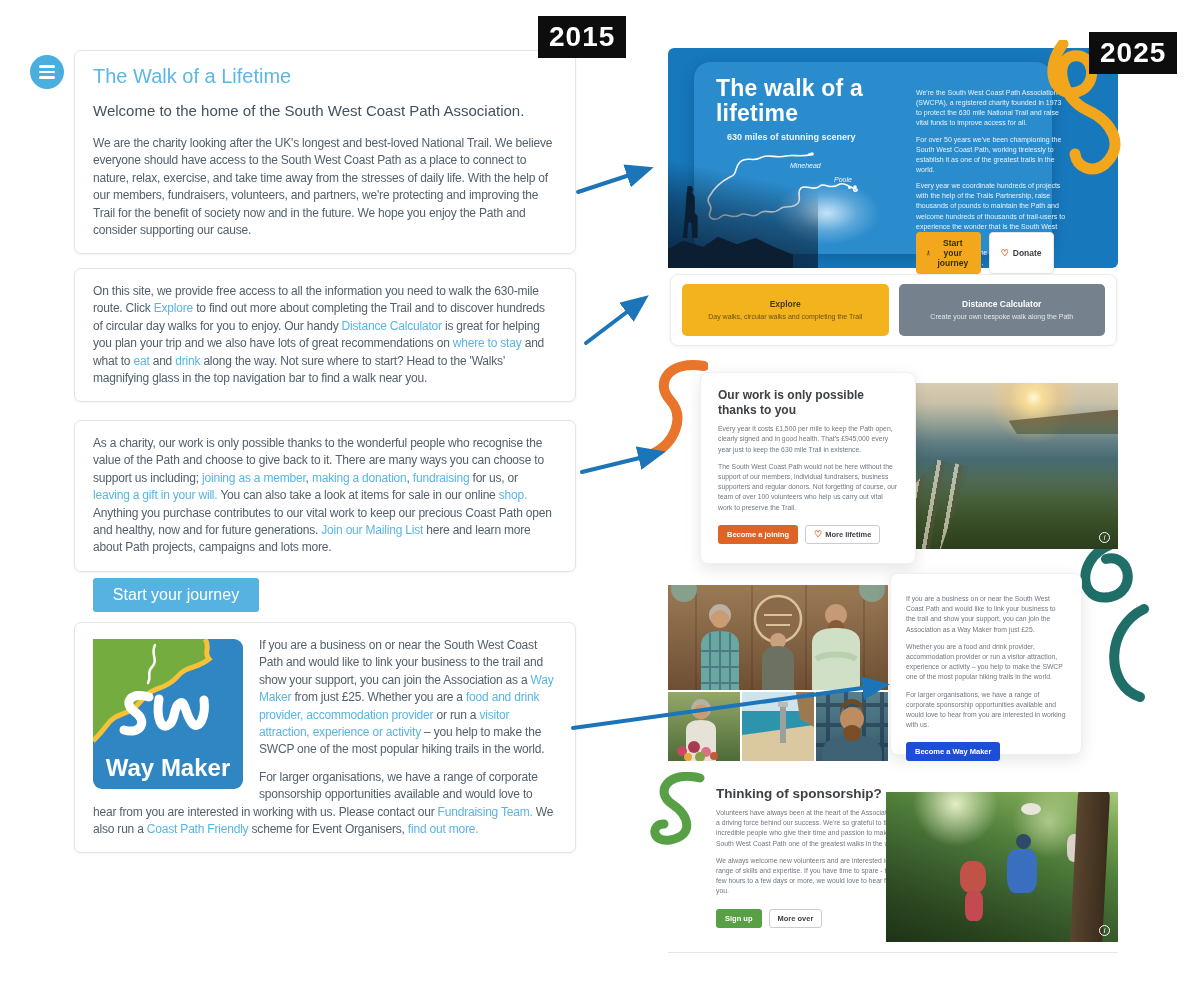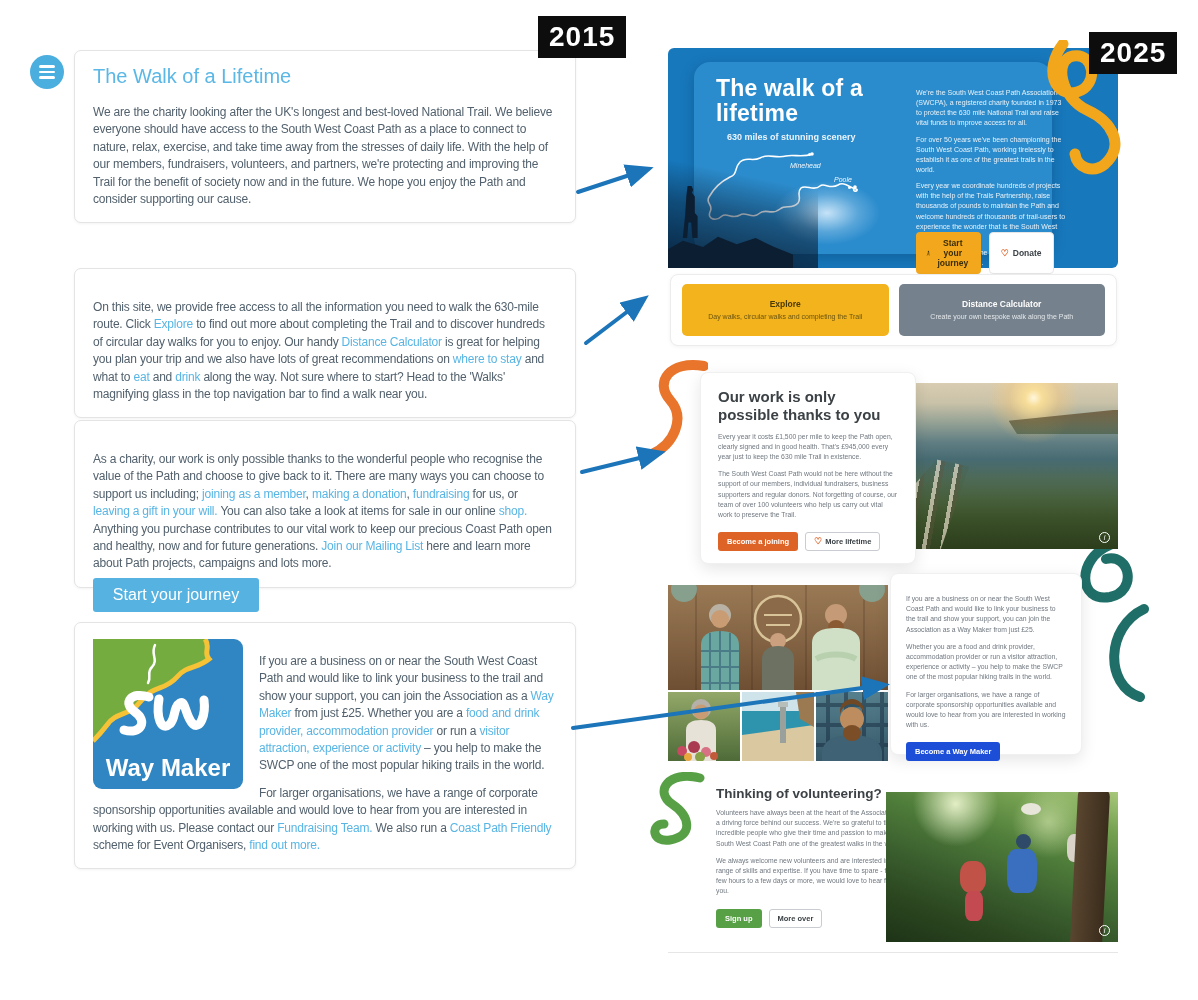--- a/index.html
+++ b/index.html
@@ -21,21 +21,21 @@
   .card15 { position:absolute; left:74px; width:502px; background:#fff; border:1px solid #e4e4e4;
     border-radius:7px; box-shadow:0 1px 3px rgba(0,0,0,.05); padding:14px 18px; }
   #card-intro   { top:50px;  }
   #card-site    { top:268px; }
   #card-charity { top:420px; }
   #card-waymaker{ top:622px; }
 
   .c15-title { color:#5bb7e6; font-size:20px; font-weight:normal; }
   .c15-sub   { color:#44525e; font-size:15px; margin-top:14px; }
   .c15-body  { color:#52616d; font-size:12px; letter-spacing:-0.2px; line-height:1.45; margin-top:16px; }
-  .c15-body-only { margin-top:16px; }
+  .c15-body-only { margin-top:0; }
   .lnk { color:#58b5e4; cursor:pointer; }
 
   .start-btn-2015 { position:absolute; left:93px; top:578px; width:166px; height:34px; background:#55b2e1;
     color:#fff; font-size:16px; border:none; border-radius:3px; display:flex; align-items:center; justify-content:center; cursor:pointer; }
 
   #card-waymaker .logo-wrap { float:left; width:150px; height:150px; margin:2px 16px 6px 0; }
   #card-waymaker p + p { margin-top:10px; }
 
   
   .hero { position:absolute; left:668px; top:48px; width:450px; height:220px; background:#1778bc; border-radius:6px; }
@@ -77,21 +77,21 @@
   .tile { flex:1; border-radius:5px; padding:8px 9px; text-align:center; display:flex; flex-direction:column;
     justify-content:center; cursor:pointer; }
   .tile h3 { font-size:8.5px; font-weight:bold; }
   .tile p  { font-size:7px; line-height:1.35; margin-top:3px; }
   .tile-yellow { background:#f2b31d; } .tile-yellow h3 { color:#4c3a05; } .tile-yellow p { color:#6b5410; }
   .tile-gray   { background:#75818c; } .tile-gray h3, .tile-teal h3 { color:#fff; } .tile-gray p { color:#e3e7ea; }
   .tile-teal   { background:#1d7a70; } .tile-teal p { color:#d6e9e6; }
 
   .panel-card { position:absolute; background:#fff; border:1px solid #f0f0f0; border-radius:8px;
     box-shadow:0 5px 16px rgba(0,0,0,.10); }
-  .panel-card h2 { font-size:15px; color:#3b4145; line-height:1.22; font-weight:bold; }
+  .panel-card h2 { font-size:12px; color:#3b4145; line-height:1.22; font-weight:bold; }
   .panel-card p, .vol-text p { font-size:6.8px; color:#707880; line-height:1.5; margin-top:7px; }
   .btn-row { display:flex; gap:7px; margin-top:12px; }
   .btn-solid { border:none; color:#fff; font-size:7.5px; font-weight:bold; padding:5px 9px; border-radius:3px;
     display:flex; align-items:center; gap:3px; cursor:pointer; }
   .btn-outline { background:#fff; border:1px solid #c9ccd0; color:#3b4145; font-size:7.5px; font-weight:bold;
     padding:4px 8px; border-radius:3px; display:flex; align-items:center; gap:3px; cursor:pointer; }
   .bg-orange { background:#de6327; } .bg-teal { background:#1d4ed8; } .bg-green { background:#57a046; }
 
   #work-card { left:700px; top:372px; width:216px; height:192px; padding:15px 17px; z-index:3; }
   .work-image { position:absolute; left:890px; top:383px; width:228px; height:166px; z-index:2; overflow:hidden;
@@ -139,20 +139,21 @@
   <div class="year-badge" id="badge-2025">2025</div>
 
   <div class="menu-btn">
     <span class="bar"></span>
     <span class="bar"></span>
     <span class="bar"></span>
   </div>
 
   <div class="card15" id="card-intro">
     <h1 class="c15-title">The Walk of a Lifetime</h1>
+    <div class="c15-sub">Welcome to the home of the South West Coast Path Association.</div>
     <p class="c15-body">We are the charity looking after the UK's longest and best-loved National Trail. We believe everyone should have access to the South West Coast Path as a place to connect to nature, relax, exercise, and take time away from the stresses of daily life. With the help of our members, fundraisers, volunteers, and partners, we're protecting and improving the Trail for the benefit of society now and in the future. We hope you enjoy the Path and consider supporting our cause.</p>
   </div>
 
   <div class="card15" id="card-site">
     <p class="c15-body c15-body-only"><span>On this site, we provide free access to all the information you need to walk the 630-mile route. Click </span><span class="lnk">Explore</span><span> to find out more about completing the Trail and to discover hundreds of circular day walks for you to enjoy. Our handy </span><span class="lnk">Distance Calculator</span><span> is great for helping you plan your trip and we also have lots of great recommendations on </span><span class="lnk">where to stay</span><span> and what to </span><span class="lnk">eat</span><span> and </span><span class="lnk">drink</span><span> along the way. Not sure where to start? Head to the 'Walks' magnifying glass in the top navigation bar to find a walk near you.</span></p>
   </div>
 
   <div class="card15" id="card-charity">
     <p class="c15-body c15-body-only"><span>As a charity, our work is only possible thanks to the wonderful people who recognise the value of the Path and choose to give back to it. There are many ways you can choose to support us including; </span><span class="lnk">joining as a member</span><span>, </span><span class="lnk">making a donation</span><span>, </span><span class="lnk">fundraising</span><span> for us, or </span><span class="lnk">leaving a gift in your will.</span><span> You can also take a look at items for sale in our online </span><span class="lnk">shop.</span><span> Anything you purchase contributes to our vital work to keep our precious Coast Path open and healthy, now and for future generations. </span><span class="lnk">Join our Mailing List</span><span> here and learn more about Path projects, campaigns and lots more.</span></p>
   </div>
@@ -323,21 +324,21 @@
     </div>
   </div>
   <svg class="squiggle" id="sq-teal" width="105" height="190" viewBox="0 0 105 190">
     <path d="M52,2 C18,16 20,60 52,54 C80,48 72,10 48,16 M86,66 C48,84 46,142 82,154" fill="none" stroke="#1f6f68" stroke-width="10" stroke-linecap="round"></path>
   </svg>
 
   <svg class="squiggle" id="sq-green" width="58" height="115" viewBox="0 0 58 115">
     <path d="M52,6 C20,-2 6,20 24,32 C42,44 46,64 22,68 C4,71 2,52 16,52" fill="none" stroke="#57a046" stroke-width="9" stroke-linecap="round"></path>
   </svg>
   <div class="vol-text">
-    <h2>Thinking of volunteering?</h2>
+    <h2>Thinking of sponsorship?</h2>
     <p>Volunteers have always been at the heart of the Association and a driving force behind our success. We're so grateful to the incredible people who give their time and passion to make the South West Coast Path one of the greatest walks in the world.</p>
     <p>We always welcome new volunteers and are interested in a wide range of skills and expertise. If you have time to spare - from a few hours to a few days or more, we would love to hear from you.</p>
     <div class="btn-row">
       <button class="btn-solid bg-green">Sign up</button>
       <button class="btn-outline">More over</button>
     </div>
   </div>
   <div class="vol-image">
     <div class="fig fig-red"></div>
     <div class="fig fig-leg"></div>

